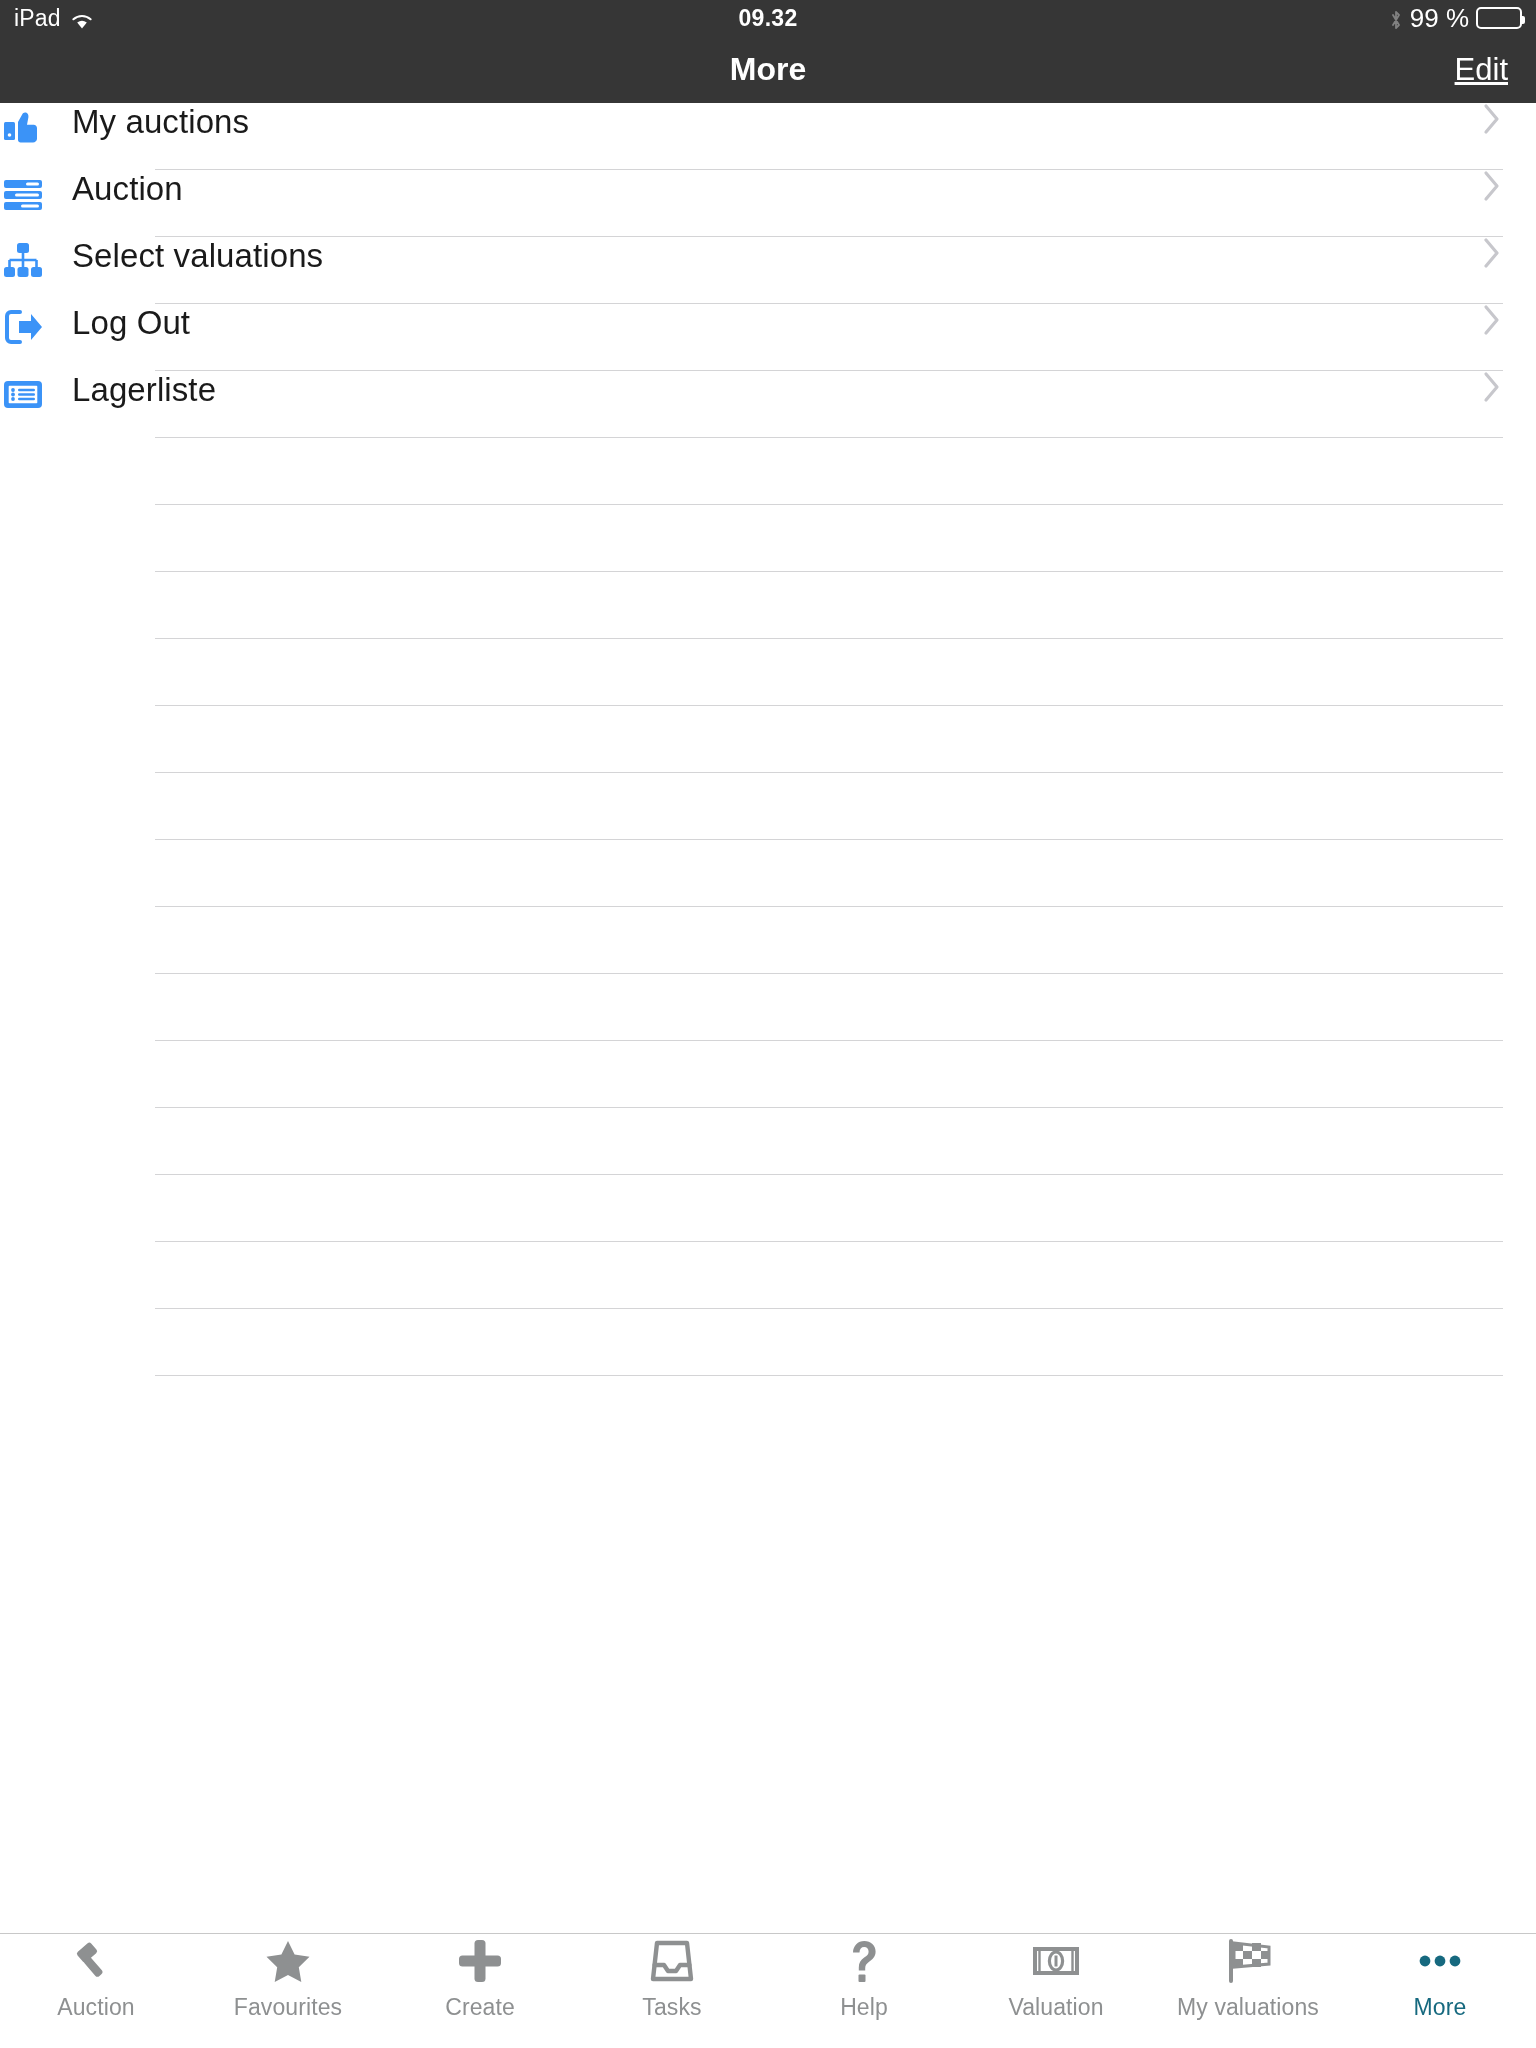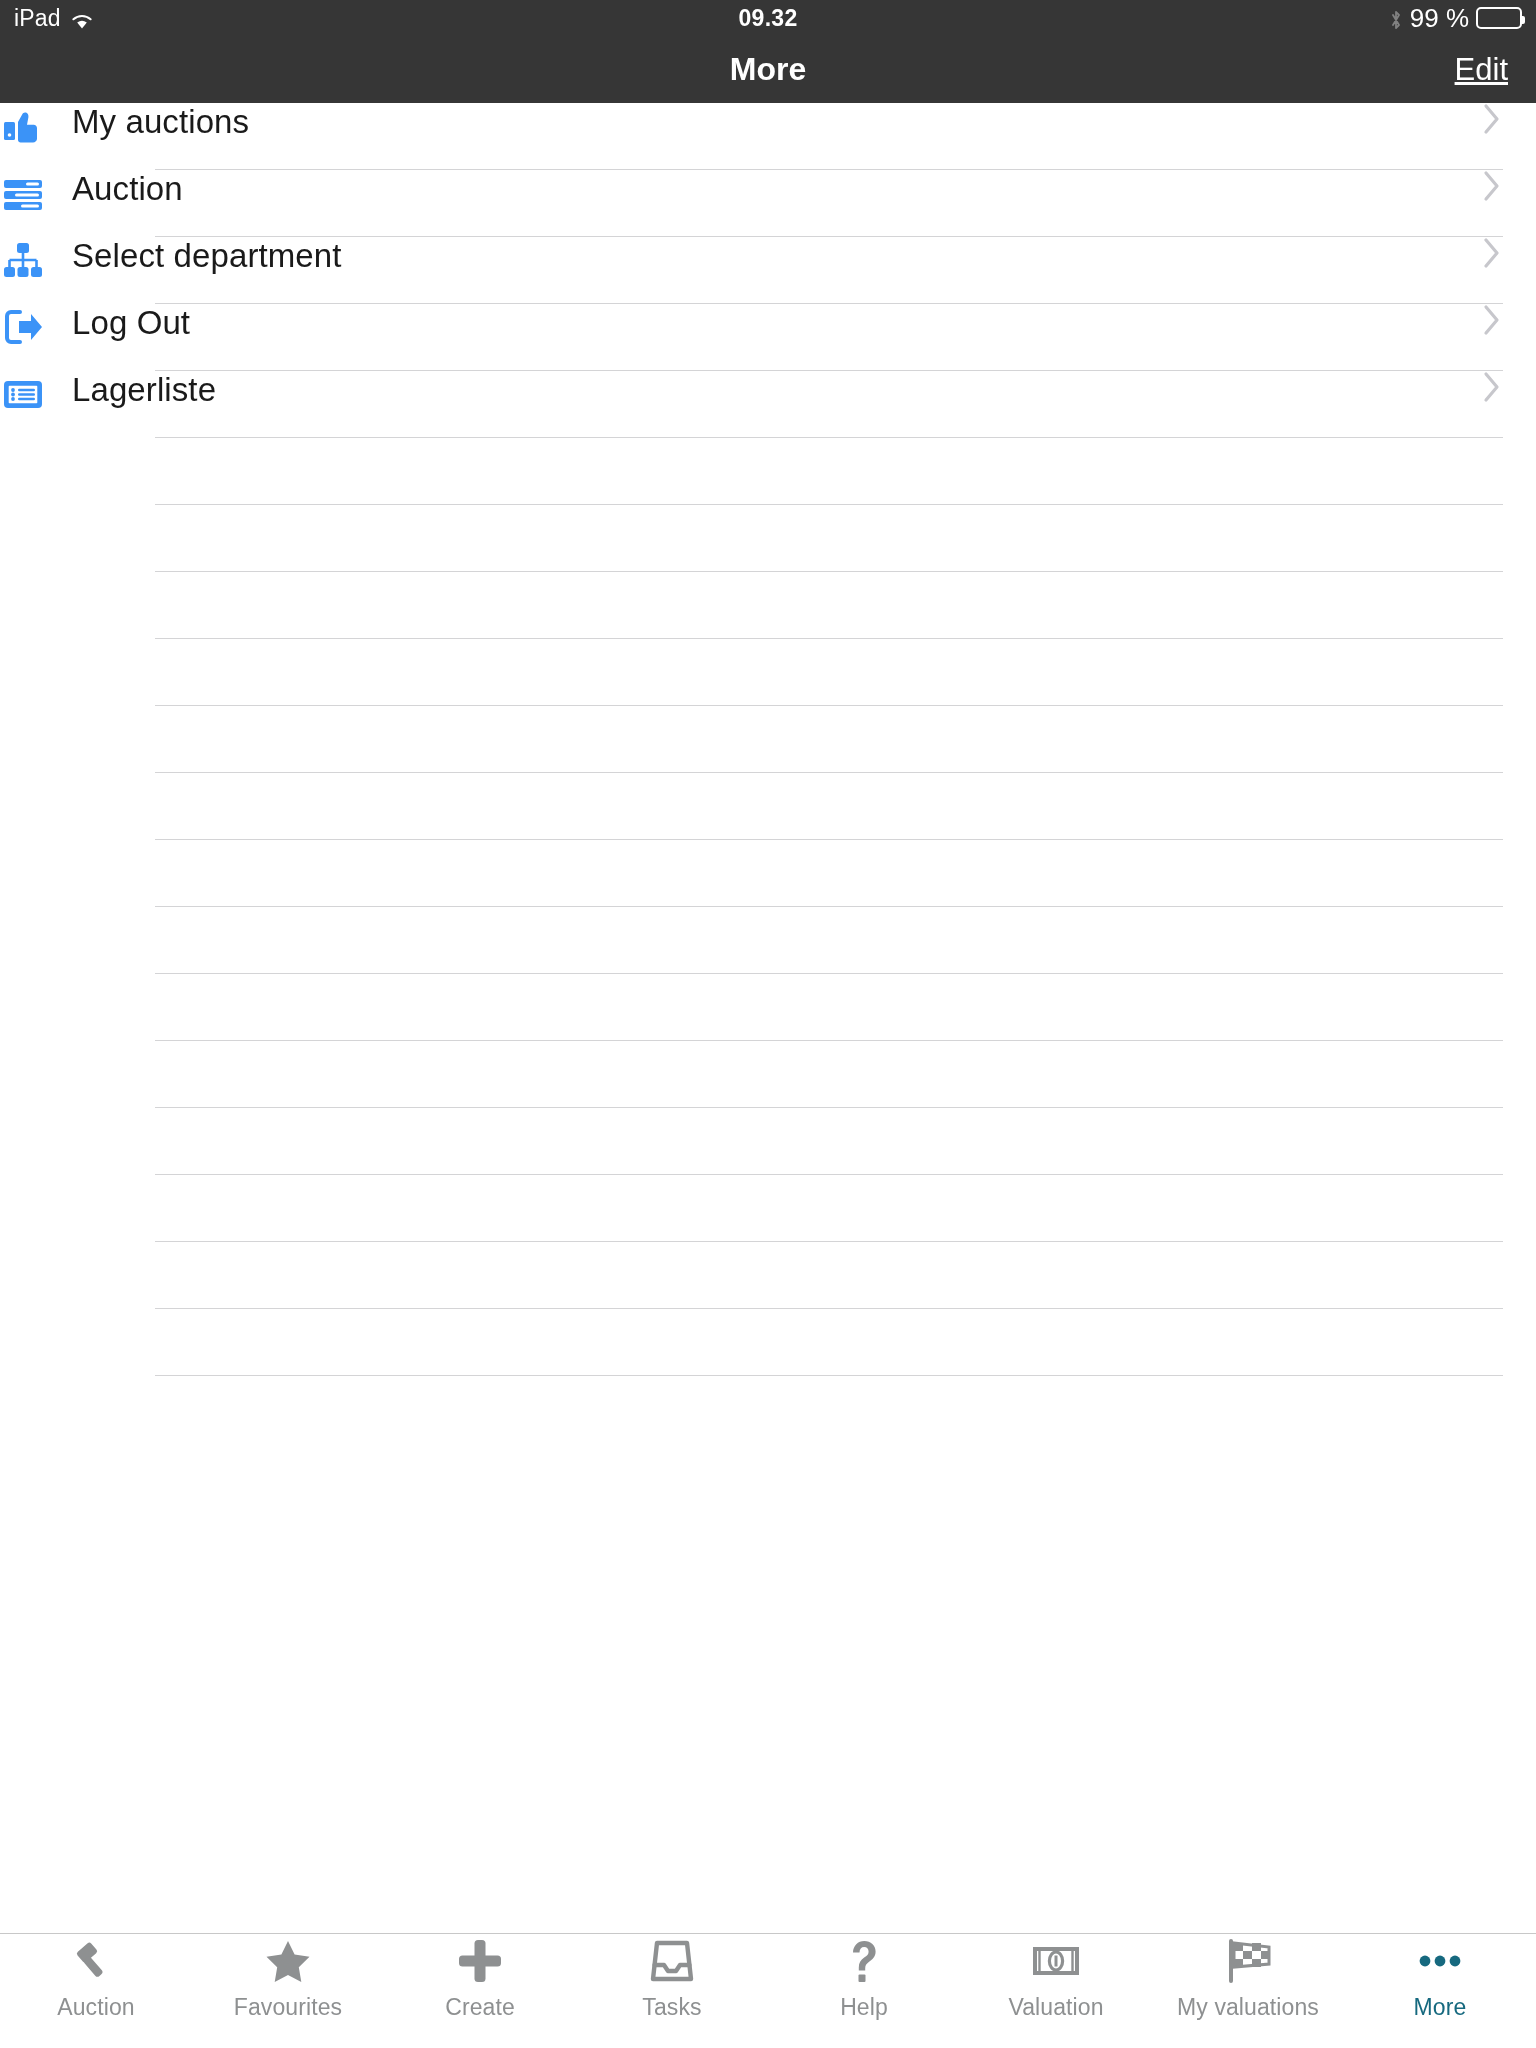--- a/index.html
+++ b/index.html
@@ -252,21 +252,21 @@
   <div class="row">
     <span class="row-icon">
       <svg width="44" height="44" viewBox="0 0 44 44">
         <rect x="16" y="5" width="12" height="10" rx="2.5" fill="#3b93f7"></rect>
         <rect x="3" y="29" width="11" height="10" rx="2.5" fill="#3b93f7"></rect>
         <rect x="16.5" y="29" width="11" height="10" rx="2.5" fill="#3b93f7"></rect>
         <rect x="30" y="29" width="11" height="10" rx="2.5" fill="#3b93f7"></rect>
         <path d="M22 15 L22 22 M8.5 22 L35.5 22 M8.5 22 L8.5 29 M22 22 L22 29 M35.5 22 L35.5 29" stroke="#3b93f7" stroke-width="2.6" fill="none"></path>
       </svg>
     </span>
-    <span class="row-label">Select department</span>
+    <span class="row-label">Select valuations</span>
     <span class="chevron">
       <svg width="18" height="32" viewBox="0 0 18 32">
           <path d="M3 3 L14 16 L3 29" stroke="#c7c7cc" stroke-width="3.2" fill="none" stroke-linecap="round" stroke-linejoin="round"></path>
         </svg>
     </span>
     <span class="sep"></span>
   </div>
 
 
   <div class="row">

